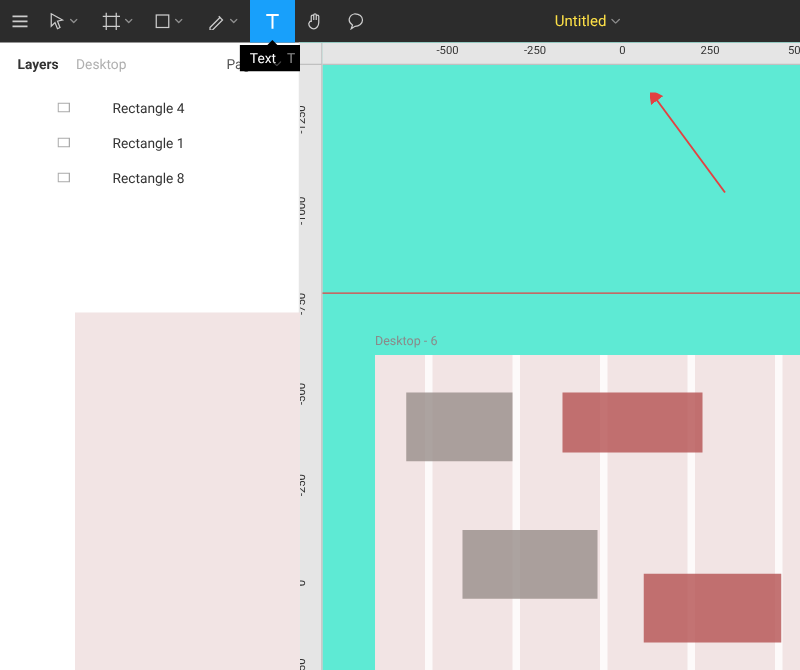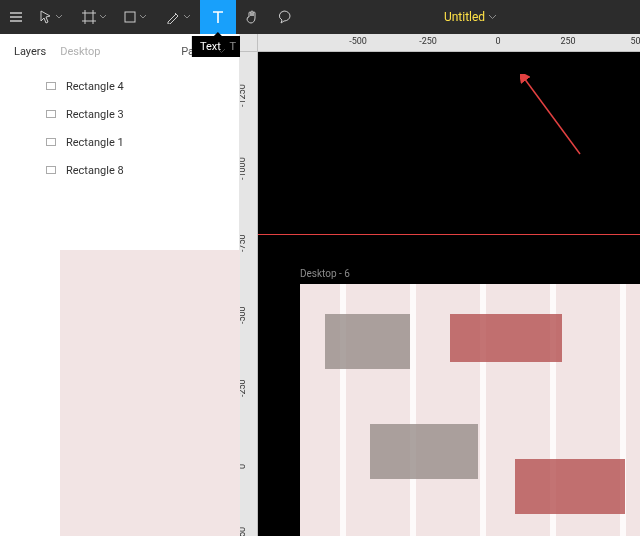--- a/index.html
+++ b/index.html
@@ -11,30 +11,30 @@
   .tb-active { background: #18a0fb; }
   .title-wrap { flex: 1; display: flex; justify-content: center; align-items: center; color: #fde047; font-size: 12px; }
   .title-wrap .chev { margin-left: 4px; opacity: .6; }
   .tooltip { position: absolute; top: 36px; left: 50%; transform: translateX(-50%); background: #000; color: #fff; padding: 4px 8px; font-size: 11px; white-space: nowrap; }
   .tooltip .kbd { opacity: .55; margin-left: 6px; }
   .tooltip::before { content:""; position:absolute; top:-4px; left:50%; transform:translateX(-50%); border-left:4px solid transparent; border-right:4px solid transparent; border-bottom:4px solid #000; }
   .body { display: flex; height: 502px; }
   .sidebar { width: 240px; border-right: 1px solid #e6e6e6; display: flex; flex-direction: column; }
   .side-tabs { display: flex; align-items: center; height: 34px; padding: 0 14px; }
   .side-tab { font-size: 11px; margin-right: 14px; cursor: pointer; }
-  .side-tab.active { color: #333; font-weight: 400; }
+  .side-tab.active { color: #333; font-weight: 700; }
   .side-tab.inactive { color: #b0b0b0; }
   .side-page { margin-left: auto; font-size: 11px; color: #555; display: flex; align-items: center; cursor: pointer; }
   .side-page .chev { margin-left: 3px; opacity:.5; }
   .layers { padding: 4px 0; }
-  .layer-row { display: flex; align-items: center; height: 28px; padding-left: 14px; font-size: 11px; color: #333; cursor: pointer; }
+  .layer-row { display: flex; align-items: center; height: 28px; padding-left: 14px; font-size: 11px; color: #333; cursor: pointer; gap: 24px; }
   .layer-row .ic { width: 14px; height: 14px; margin-right: 8px; display:flex; align-items:center; justify-content:center; color:#888;}
   .layer-row.frame { font-weight: 600; }
   .layer-row.child { padding-left: 44px; }
-  .canvas { flex: 1; position: relative; overflow: hidden; background: #000000; }
+  .canvas { flex: 1; position: relative; overflow: hidden; background: #5eead4; }
   .ruler-h { position: absolute; left: 18px; right: 0; top: 0; height: 18px; background: #e5e5e5; border-bottom: 1px solid #c0c0c0; }
   .ruler-h span { position: absolute; top: 2px; font-size: 9px; color: #333; transform: translateX(-50%); }
   .ruler-v { position: absolute; top: 18px; bottom: 0; left: 0; width: 18px; background: #e5e5e5; border-right: 1px solid #c0c0c0; }
   .ruler-v span { position: absolute; left: 2px; font-size: 9px; color: #333; transform: translateY(-50%) rotate(-90deg); transform-origin: left center; white-space: nowrap; }
   .ruler-corner { position:absolute; left:0; top:0; width:18px; height:18px; background:#e5e5e5; border-right:1px solid #c0c0c0; border-bottom:1px solid #c0c0c0;}
   .frame { position: absolute; left: 60px; top: 250px; width: 640px; height: 600px; background: #f2e4e4; }
   .frame-title { position:absolute; left:0; top:-16px; font-size:10px; color:#8a8a8a; }
   .col { position:absolute; top:0; bottom:0; width:6px; background: rgba(255,255,255,0.8);}
   .rect { position:absolute; background:#b95b5b; opacity:.85;}
   .rect.gray { background:#9d938f; }
@@ -135,28 +135,20 @@
             </svg>
           </span>
         <span>Rectangle 4</span>
       </div>
       <div class="layer-row child">
         <span class="ic">
             <svg width="10" height="8">
               <rect x="0.5" y="0.5" width="9" height="7" stroke="#aaa" fill="none"></rect>
             </svg>
           </span>
-        <span>Rectangle 3</span>
-      </div>
-      <div class="layer-row child">
-        <span class="ic">
-            <svg width="10" height="8">
-              <rect x="0.5" y="0.5" width="9" height="7" stroke="#aaa" fill="none"></rect>
-            </svg>
-          </span>
         <span>Rectangle 1</span>
       </div>
       <div class="layer-row child">
         <span class="ic">
             <svg width="10" height="8">
               <rect x="0.5" y="0.5" width="9" height="7" stroke="#aaa" fill="none"></rect>
             </svg>
           </span>
         <span>Rectangle 8</span>
       </div>

